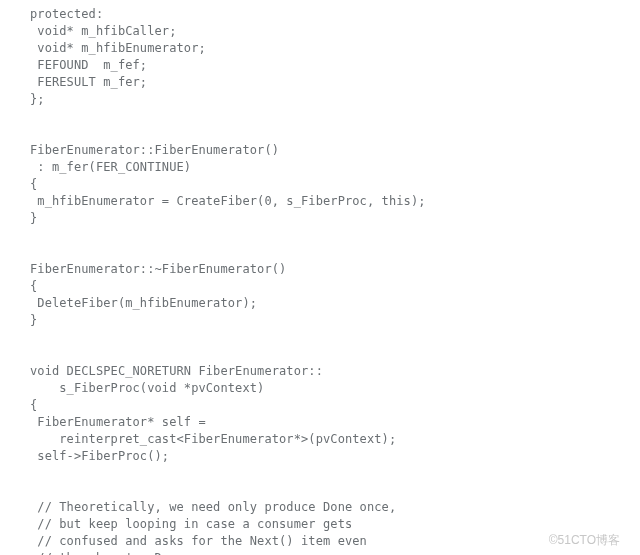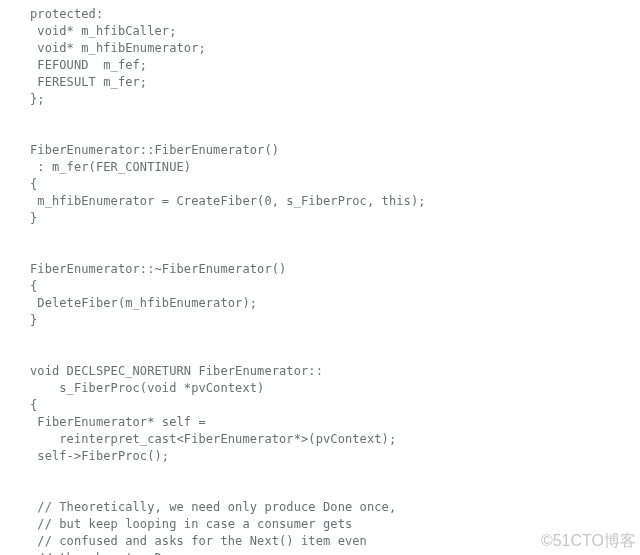--- a/index.html
+++ b/index.html
@@ -15,24 +15,24 @@
   }
   pre{
     margin:0;
     padding:6px 12px 0 30px;
     white-space:pre;
     font:inherit;
     letter-spacing:0.1px;
   }
   .water{
     position:absolute;
-    right:4px;
+    right:20px;
     bottom:6px;
     font-family:-apple-system,Helvetica,Arial,sans-serif;
-    font-size:16px;
+    font-size:12px;
     color:#c7c7c7;
     letter-spacing:0;
   }
 </style>
 </head>
 <body>
 
 <pre>protected:
  void* m_hfibCaller;
  void* m_hfibEnumerator;

